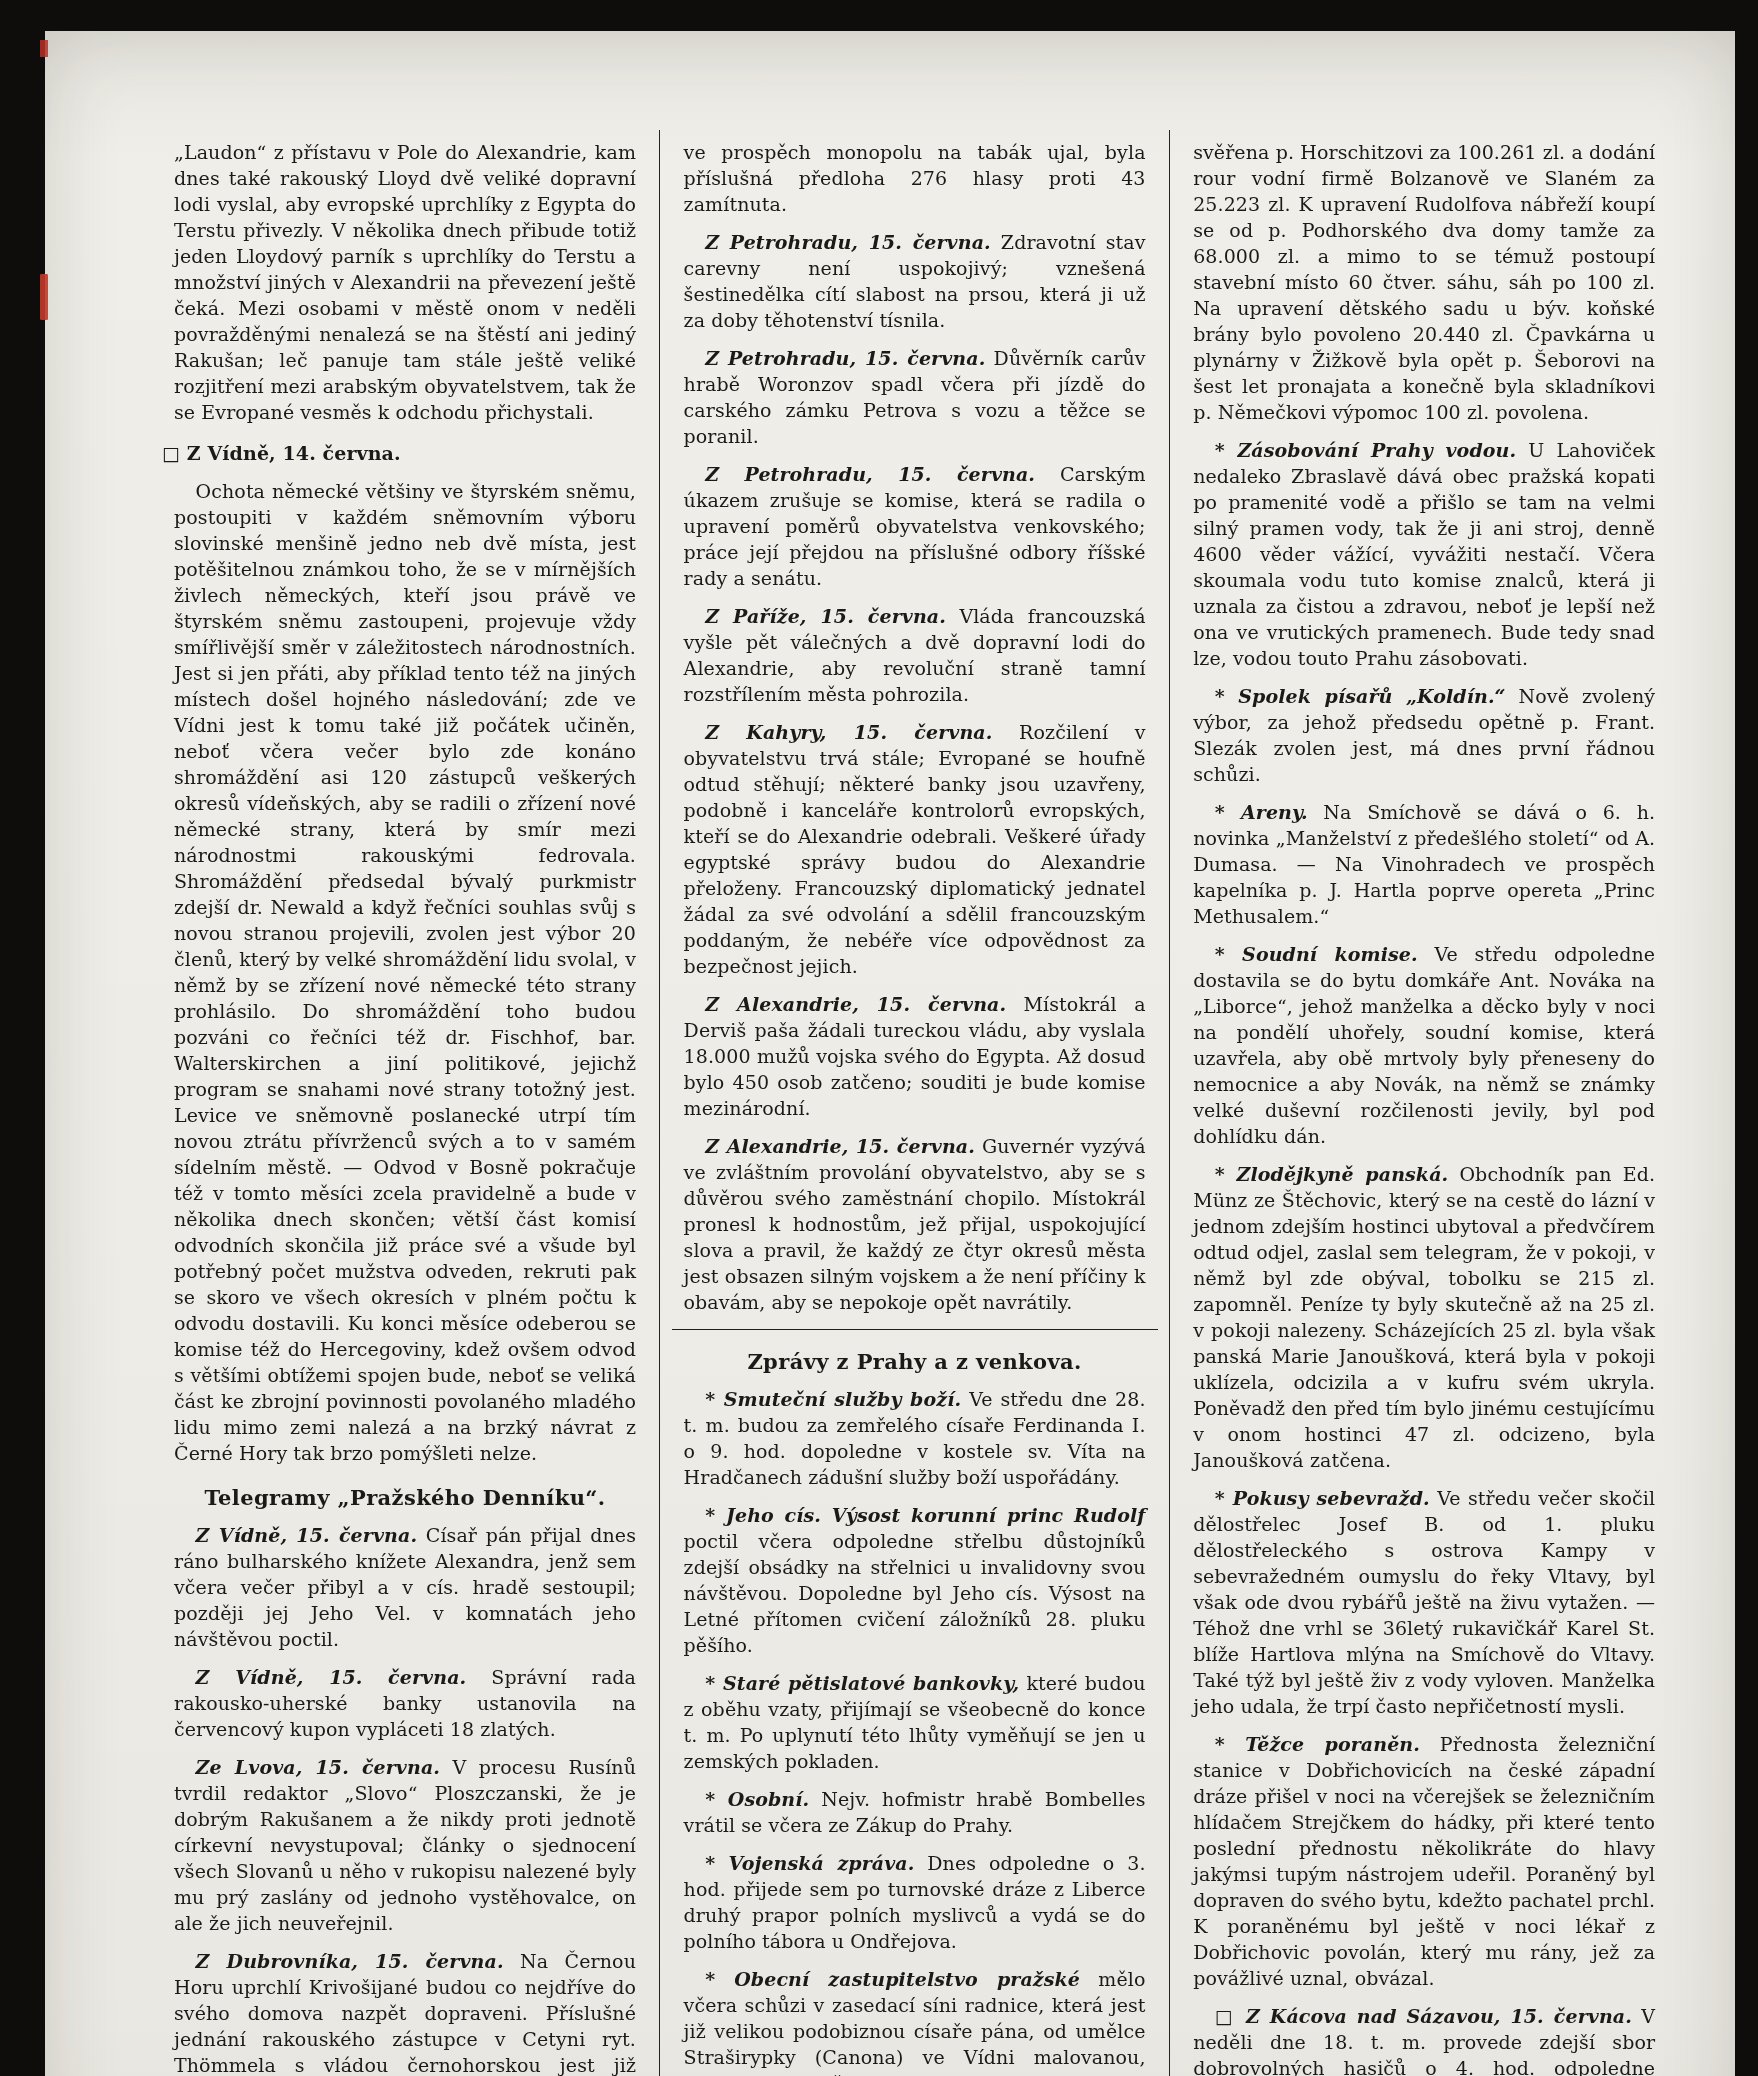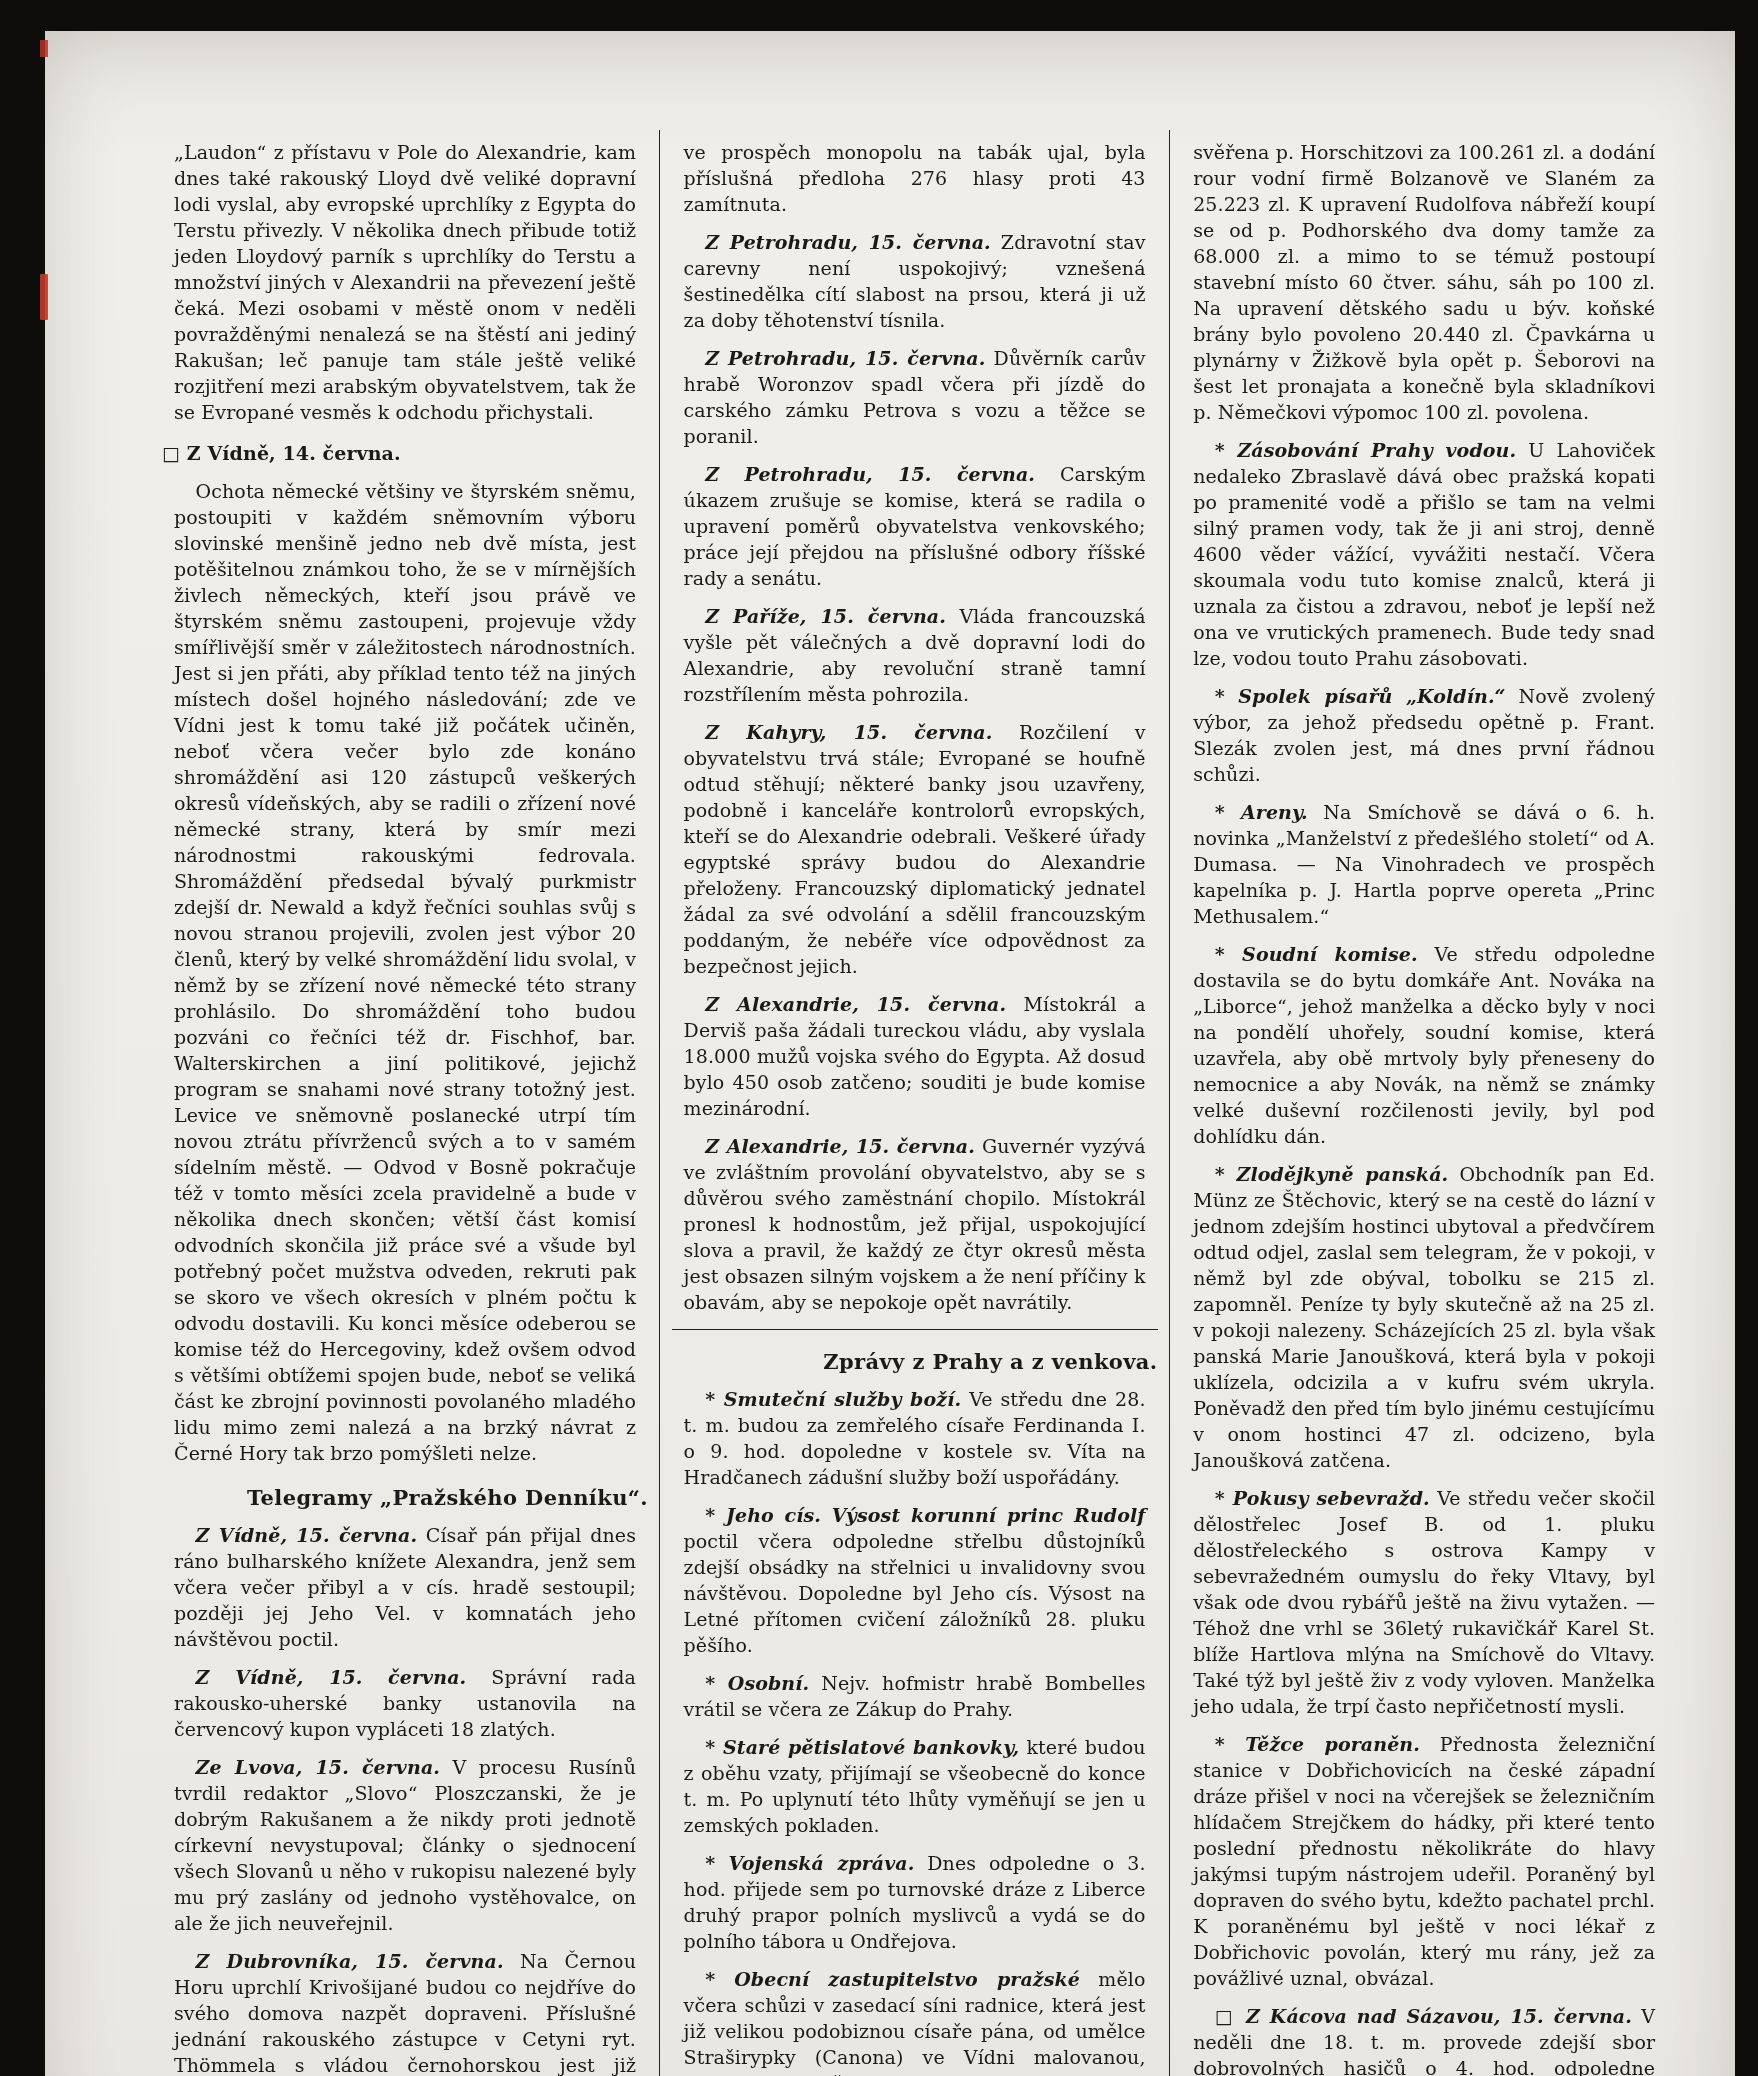--- a/index.html
+++ b/index.html
@@ -53,21 +53,21 @@
   .lead { font-weight: 700; font-style: italic; }
   .lead.bi { font-style: italic; }
   .dateline {
     margin: 15px 0 4.2px;
     text-align: left;
     text-indent: 0;
     font-weight: 700;
   }
   .heading {
     margin: 19px 0 7.5px;
-    text-align: right;
+    text-align: center;
     font-weight: 700;
     font-size: 21px;
     line-height: 25px;
     letter-spacing: 0.4px;
   }
   .col-rule {
     height: 1.2px;
     background: #211f1b;
     margin: 14px 0 0 0;
     width: 100%;
@@ -96,22 +96,22 @@
         <p class="para"><span class="lead">Z Petrohradu, 15. června.</span> Důvěrník carův hrabě Woronzov spadl včera při jízdě do carského zámku Petrova s vozu a těžce se poranil.</p>
         <p class="para"><span class="lead">Z Petrohradu, 15. června.</span> Carským úkazem zrušuje se komise, která se radila o upravení poměrů obyvatelstva venkovského; práce její přejdou na příslušné odbory říšské rady a senátu.</p>
         <p class="para"><span class="lead">Z Paříže, 15. června.</span> Vláda francouzská vyšle pět válečných a dvě dopravní lodi do Alexandrie, aby revoluční straně tamní rozstřílením města pohrozila.</p>
         <p class="para"><span class="lead">Z Kahyry, 15. června.</span> Rozčilení v obyvatelstvu trvá stále; Evropané se houfně odtud stěhují; některé banky jsou uzavřeny, podobně i kanceláře kontrolorů evropských, kteří se do Alexandrie odebrali. Veškeré úřady egyptské správy budou do Alexandrie přeloženy. Francouzský diplomatický jednatel žádal za své odvolání a sdělil francouzským poddaným, že nebéře více odpovědnost za bezpečnost jejich.</p>
         <p class="para"><span class="lead">Z Alexandrie, 15. června.</span> Místokrál a Derviš paša žádali tureckou vládu, aby vyslala 18.000 mužů vojska svého do Egypta. Až dosud bylo 450 osob zatčeno; souditi je bude komise mezinárodní.</p>
         <p class="para"><span class="lead">Z Alexandrie, 15. června.</span> Guvernér vyzývá ve zvláštním provolání obyvatelstvo, aby se s důvěrou svého zaměstnání chopilo. Místokrál pronesl k hodnostům, jež přijal, uspokojující slova a pravil, že každý ze čtyr okresů města jest obsazen silným vojskem a že není příčiny k obavám, aby se nepokoje opět navrátily.</p>
         <div class="col-rule"></div>
         <h2 class="heading">Zprávy z Prahy a z venkova.</h2>
         <p class="para"><span class="lead bi">* Smuteční služby boží.</span> Ve středu dne 28. t. m. budou za zemřelého císaře Ferdinanda I. o 9. hod. dopoledne v kostele sv. Víta na Hradčanech zádušní služby boží uspořádány.</p>
         <p class="para"><span class="lead bi">* Jeho cís. Výsost korunní princ Rudolf</span> poctil včera odpoledne střelbu důstojníků zdejší obsádky na střelnici u invalidovny svou návštěvou. Dopoledne byl Jeho cís. Výsost na Letné přítomen cvičení záložníků 28. pluku pěšího.</p>
+        <p class="para"><span class="lead bi">* Staré pětislatové bankovky,</span> které budou z oběhu vzaty, přijímají se všeobecně do konce t. m. Po uplynutí této lhůty vyměňují se jen u zemských pokladen.</p>
         <p class="para"><span class="lead bi">* Osobní.</span> Nejv. hofmistr hrabě Bombelles vrátil se včera ze Zákup do Prahy.</p>
-        <p class="para"><span class="lead bi">* Staré pětislatové bankovky,</span> které budou z oběhu vzaty, přijímají se všeobecně do konce t. m. Po uplynutí této lhůty vyměňují se jen u zemských pokladen.</p>
         <p class="para"><span class="lead bi">* Vojenská zpráva.</span> Dnes odpoledne o 3. hod. přijede sem po turnovské dráze z Liberce druhý prapor polních myslivců a vydá se do polního tábora u Ondřejova.</p>
         <p class="para"><span class="lead bi">* Obecní zastupitelstvo pražské</span> mělo včera schůzi v zasedací síni radnice, která jest již velikou podobiznou císaře pána, od umělce Straširypky (Canona) ve Vídni malovanou, ozdobena. Představuje Jeho Vel. ve slavnostním rouchu řádu zlatého rouna. Pan purkmistr Skramlík poukázal ze začátku schůze vzletnými slovy na tuto ozdobu síně a provolal Jeho Vel. trojnásobné „Sláva!“, což shromáždění nadšeně opětovalo. Na to byla stavba vodojemu pro novou vodárnu</p>
       </div>
     <div class="divider"></div>
     <div class="col">
         <p class="para noindent">svěřena p. Horschitzovi za 100.261 zl. a dodání rour vodní firmě Bolzanově ve Slaném za 25.223 zl. K upravení Rudolfova nábřeží koupí se od p. Podhorského dva domy tamže za 68.000 zl. a mimo to se témuž postoupí stavební místo 60 čtver. sáhu, sáh po 100 zl. Na upravení dětského sadu u býv. koňské brány bylo povoleno 20.440 zl. Čpavkárna u plynárny v Žižkově byla opět p. Šeborovi na šest let pronajata a konečně byla skladníkovi p. Němečkovi výpomoc 100 zl. povolena.</p>
         <p class="para"><span class="lead bi">* Zásobování Prahy vodou.</span> U Lahoviček nedaleko Zbraslavě dává obec pražská kopati po pramenité vodě a přišlo se tam na velmi silný pramen vody, tak že ji ani stroj, denně 4600 věder vážící, vyvážiti nestačí. Včera skoumala vodu tuto komise znalců, která ji uznala za čistou a zdravou, neboť je lepší než ona ve vrutických pramenech. Bude tedy snad lze, vodou touto Prahu zásobovati.</p>
         <p class="para"><span class="lead bi">* Spolek písařů „Koldín.“</span> Nově zvolený výbor, za jehož předsedu opětně p. Frant. Slezák zvolen jest, má dnes první řádnou schůzi.</p>
         <p class="para"><span class="lead bi">* Areny.</span> Na Smíchově se dává o 6. h. novinka „Manželství z předešlého století“ od A. Dumasa. — Na Vinohradech ve prospěch kapelníka p. J. Hartla poprve opereta „Princ Methusalem.“</p>
         <p class="para"><span class="lead bi">* Soudní komise.</span> Ve středu odpoledne dostavila se do bytu domkáře Ant. Nováka na „Liborce“, jehož manželka a děcko byly v noci na pondělí uhořely, soudní komise, která uzavřela, aby obě mrtvoly byly přeneseny do nemocnice a aby Novák, na němž se známky velké duševní rozčilenosti jevily, byl pod dohlídku dán.</p>

